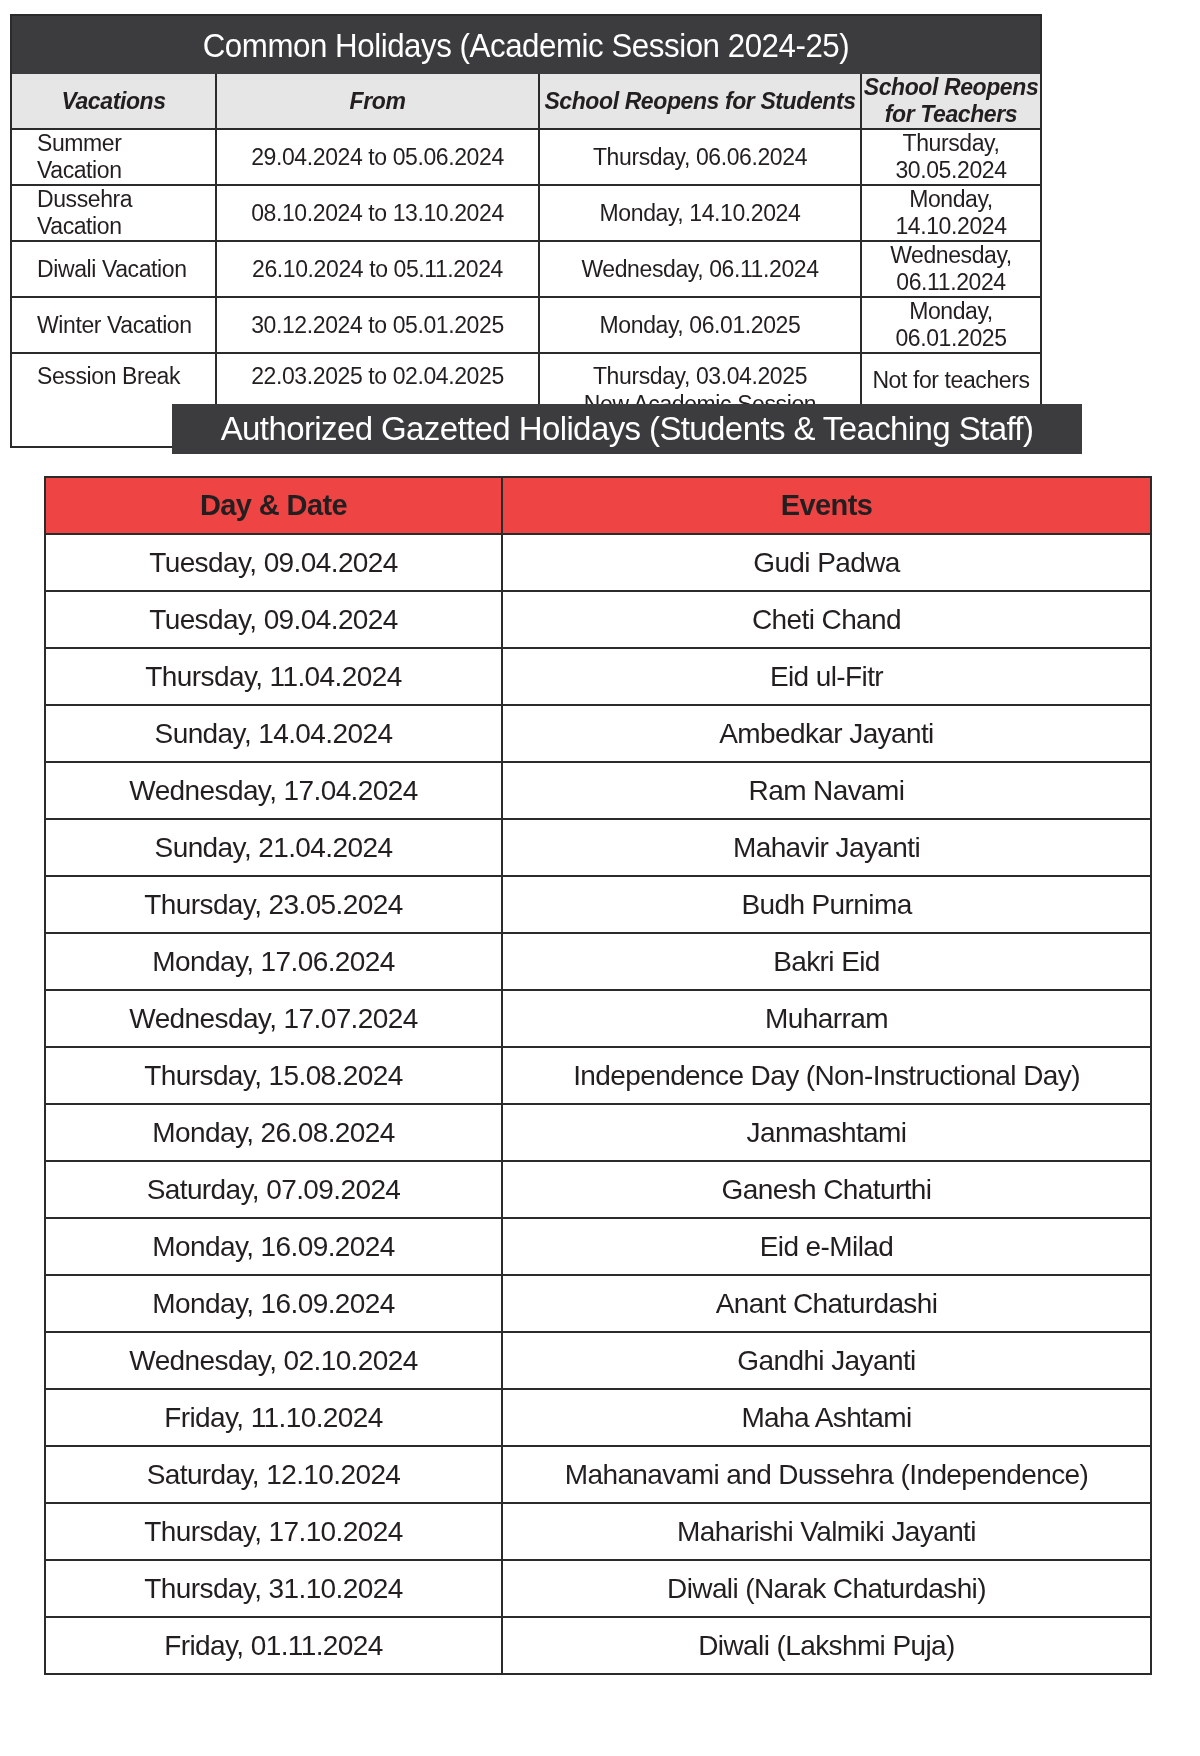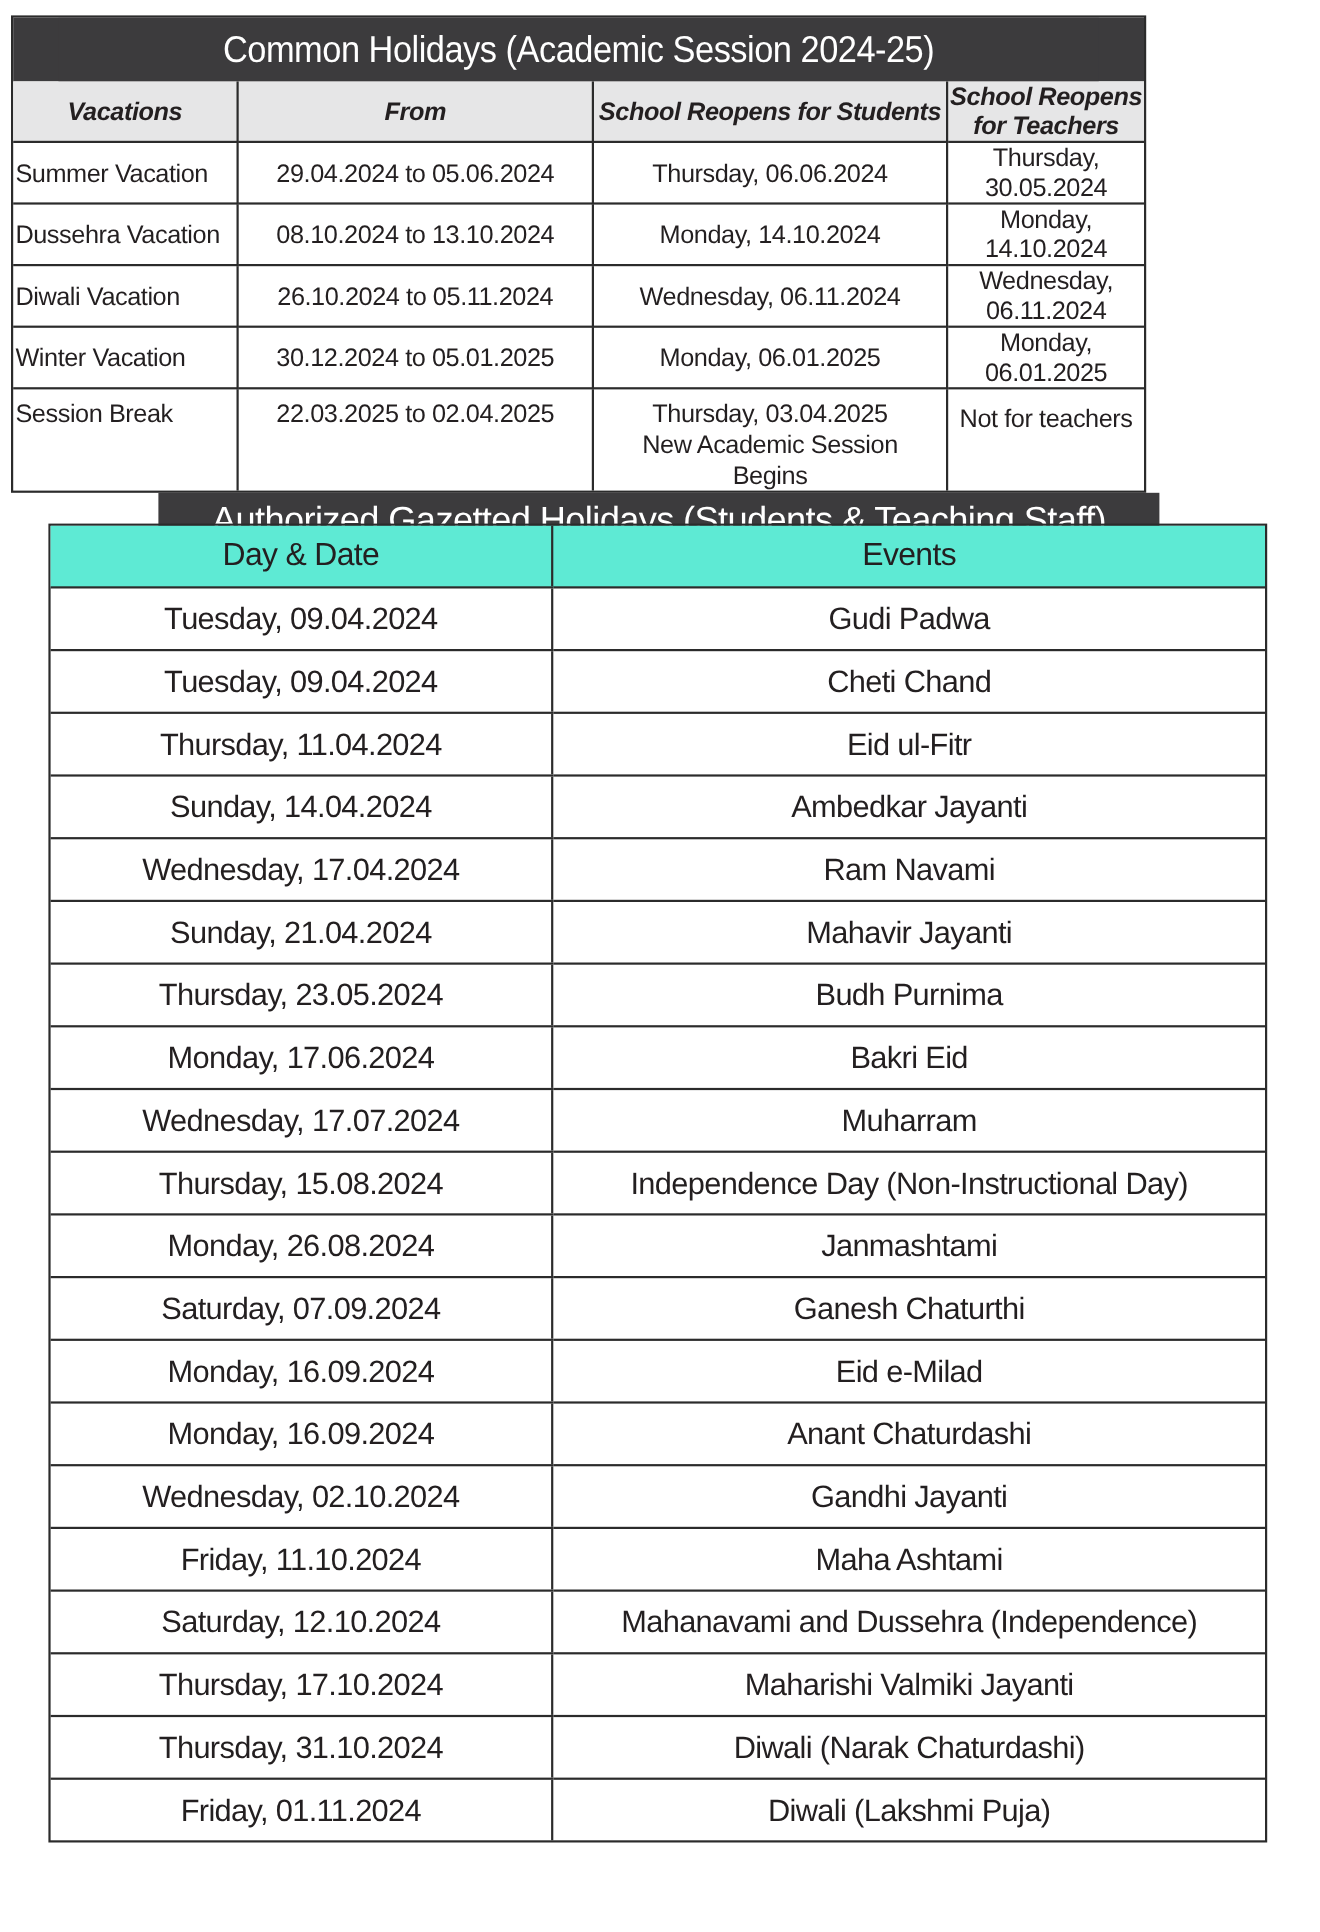--- a/index.html
+++ b/index.html
@@ -25,44 +25,44 @@
   .ct th:last-child, .ct td:last-child { border-right: none; }
   .ct tr:last-child td { border-bottom: none; }
   .ct th {
     background: #e6e6e7; font-weight: bold; font-size: 23px; height: 42px;
     padding: 0; text-align: center; letter-spacing: -0.4px;
   }
   .ct td {
     font-size: 23px; height: 44px; padding: 0 8px; text-align: center;
     letter-spacing: -0.4px;
   }
-  .ct td.left { text-align: left; padding-left: 2px; }
+  .ct td.left { text-align: left; padding-left: 25px; }
   .ct tr.tall td { height: 70px; vertical-align: top; padding-top: 8px; line-height: 28px; }
   .ct tr.tall td.mid { vertical-align: top; padding-top: 12px; }
 
   
   .gaz-banner {
-    position: absolute; left: 144px; top: 404px; width: 910px; height: 50px;
+    position: absolute; left: 172px; top: 404px; width: 910px; height: 50px;
     background: #3c3b3d; color: #ffffff; text-align: center;
-    line-height: 50px; font-size: 33px; letter-spacing: -0.6px; margin-top: 44px;
+    line-height: 50px; font-size: 33px; letter-spacing: -0.6px;
   }
 
   
   .gaz {
     position: absolute; left: 44px; top: 476px; width: 1108px;
     border: 2px solid #2b2b2b; box-sizing: border-box;
   }
   .gt th, .gt td { border: 2px solid #2b2b2b; text-align: center; padding: 0; }
   .gt tr:first-child th { border-top: none; }
   .gt th:first-child, .gt td:first-child { border-left: none; }
   .gt th:last-child, .gt td:last-child { border-right: none; }
   .gt tr:last-child td { border-bottom: none; }
   .gt td:first-child, .gt th:first-child { border-right-width: 1px; }
   .gt th {
-    background: #5eead4; height: 55px; font-size: 29px; font-weight: normal;
+    background: #ef4444; height: 55px; font-size: 29px; font-weight: bold;
     letter-spacing: -0.6px;
     margin-top: 18px;
   }
   .gt td { height: 55px; font-size: 28px; letter-spacing: -0.6px; }
   .gt col.c1 { width: 456px; }
 </style>
 </head>
 <body>
 
 <div class="common">

